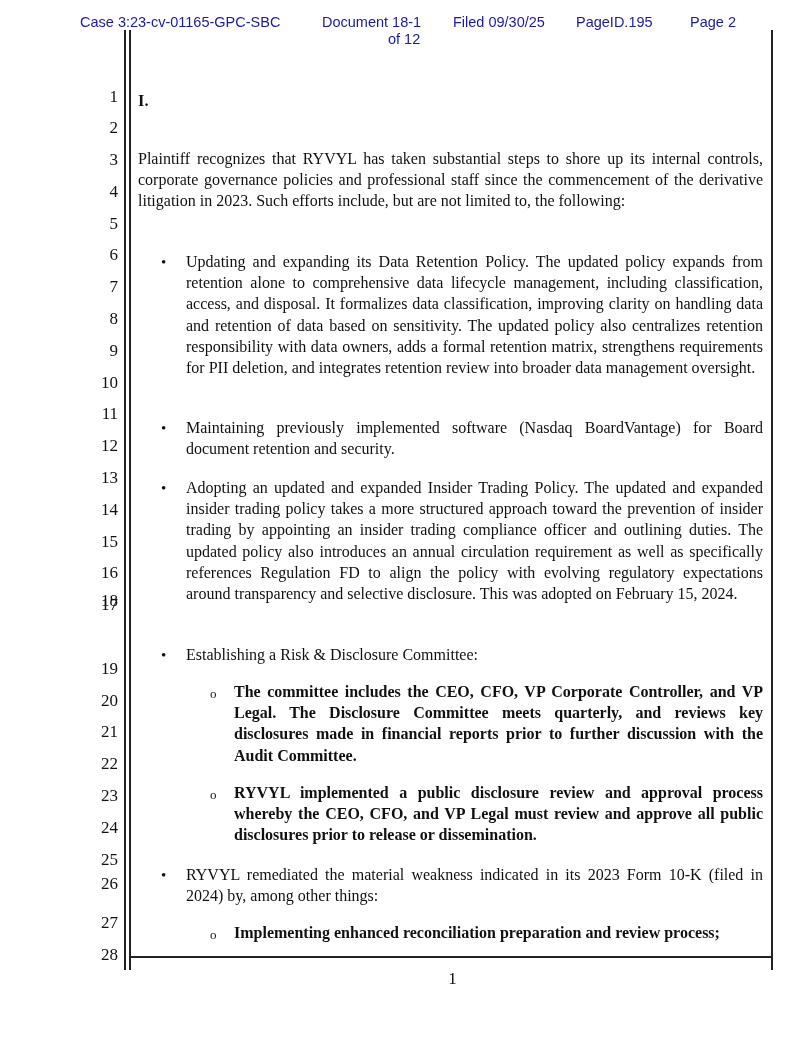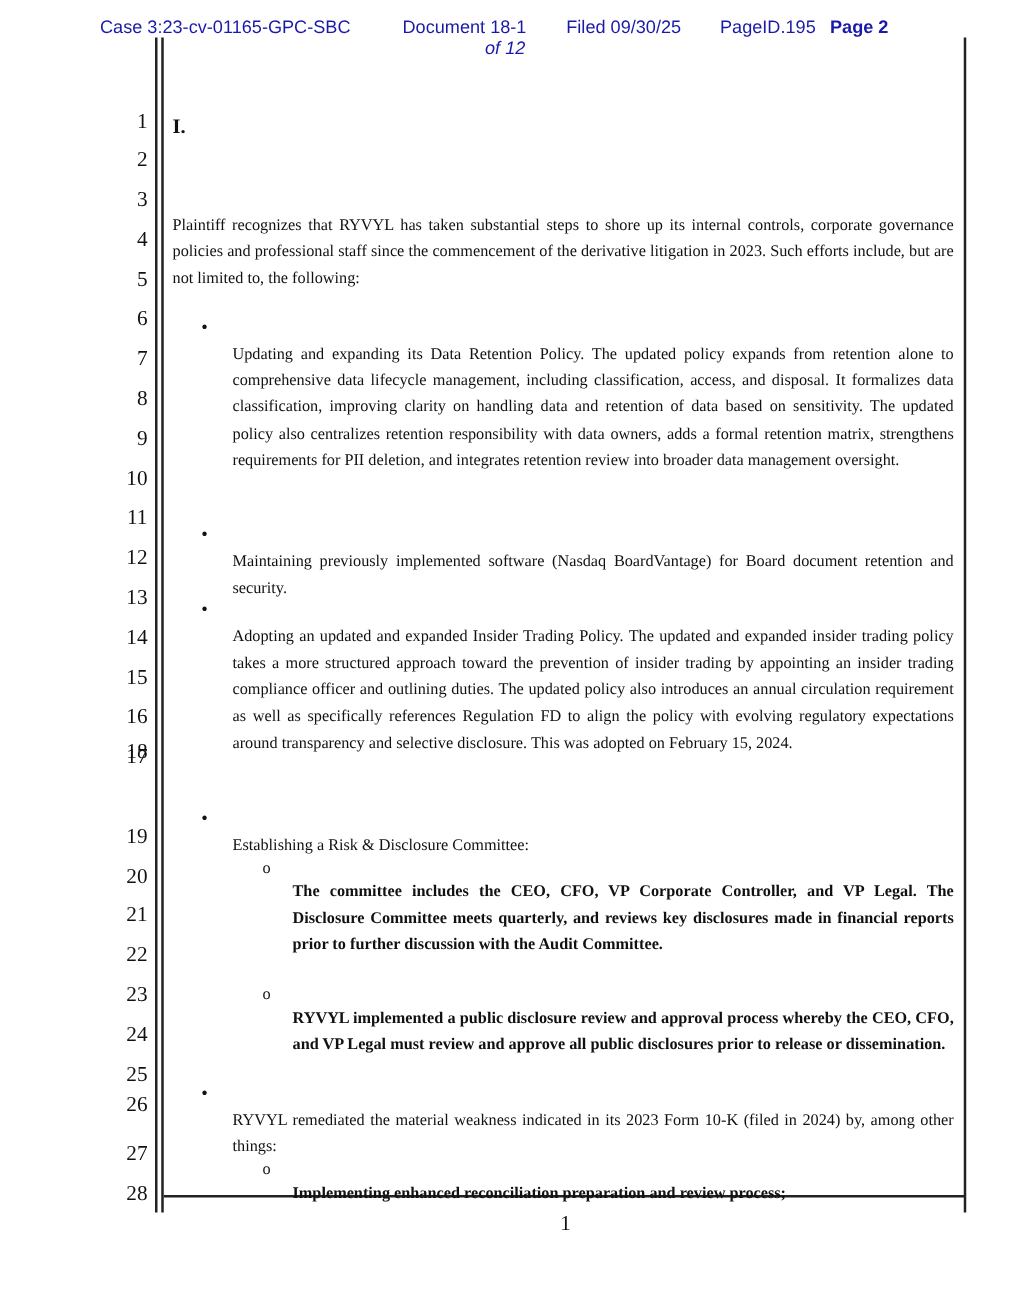--- a/index.html
+++ b/index.html
@@ -4,32 +4,32 @@
 <style>
   html, body { margin: 0; padding: 0; background: #ffffff; }
   body { width: 811px; height: 1050px; position: relative; overflow: hidden; font-family: "Liberation Serif", "DejaVu Serif", serif; color: #111; }
 
   .header { position: absolute; top: 14px; left: 0; width: 811px; font-family: "Liberation Sans", "DejaVu Sans", sans-serif; font-size: 14.5px; color: #1a1aa8; line-height: 16px; }
   .header .row { position: absolute; top: 0; white-space: nowrap; }
   .header .h-case { left: 80px; }
   .header .h-doc { left: 322px; }
   .header .h-filed { left: 453px; }
   .header .h-pageid { left: 576px; }
-  .header .h-page { left: 664px; font-weight: bold; }
-  .header .h-of { left: 388px; top: 17px; font-style: italic; }
+  .header .h-page { left: 690px; }
+  .header .h-of { left: 388px; top: 17px; }
 
   .vline { position: absolute; background: #222; }
   .vl-1 { left: 124px; top: 30px; width: 1.5px; height: 940px; }
   .vl-2 { left: 129px; top: 30px; width: 1.5px; height: 940px; }
   .vr { left: 771px; top: 30px; width: 1.8px; height: 940px; }
   .footer-rule { position: absolute; left: 131px; top: 956px; width: 641px; height: 1.6px; background: #222; }
 
   .ln { position: absolute; left: 92px; width: 26px; text-align: right; font-size: 17px; line-height: 20px; color: #111; }
 
-  .text { position: absolute; font-size: 13px; line-height: 21.2px; text-align: justify; margin-top: 21px; }
+  .text { position: absolute; font-size: 16px; line-height: 21.2px; text-align: justify; }
   .text.last { text-align-last: left; }
   .heading-num { position: absolute; left: 138px; top: 90px; font-weight: bold; font-size: 16.4px; line-height: 21px; }
   .heading { position: absolute; left: 186px; top: 90px; width: 577px; font-weight: bold; font-size: 16.4px; line-height: 21px; text-align: justify; text-align-last: left; }
   .heading .l1 { display: block; text-align-last: justify; }
 
   .bullet { position: absolute; font-size: 16px; line-height: 21px; }
   .para-intro { left: 138px; top: 148px; width: 625px; }
   .b-text { left: 186px; width: 577px; }
   .sb-text { left: 234px; width: 529px; font-weight: bold; }
   .dot { left: 161px; font-size: 15px; }

